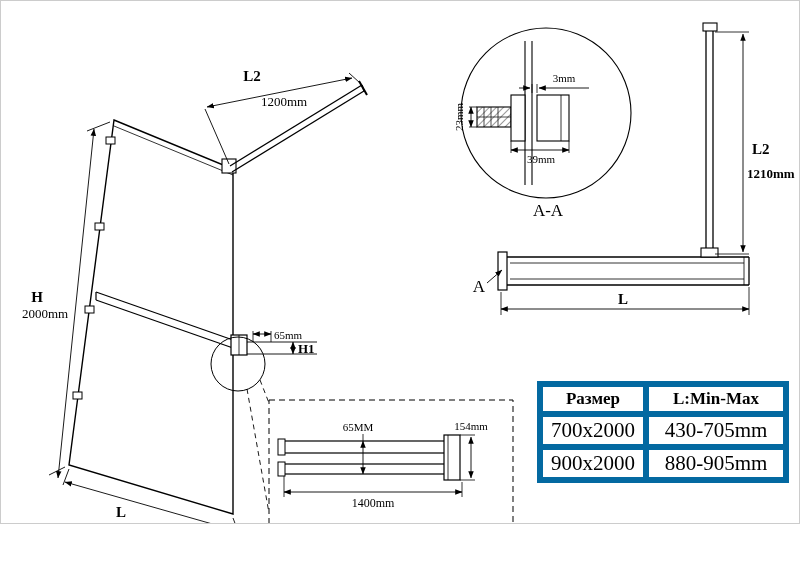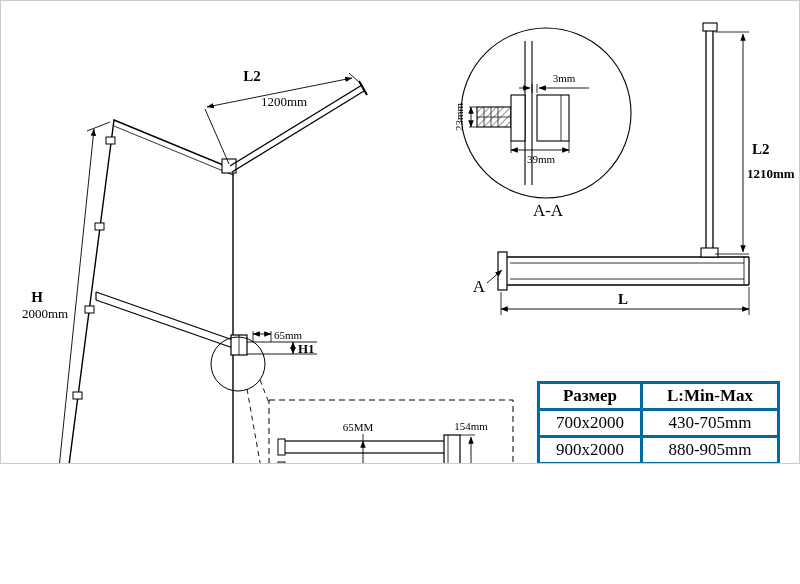--- a/index.html
+++ b/index.html
@@ -1,33 +1,33 @@
 <!DOCTYPE html>
 <html><head>
 <meta charset="utf-8">
 <style>
   html,body { margin:0; padding:0; background:#fff; }
   .page {
-    position:relative; width:800px; height:464px;
+    position:relative; width:800px; height:524px;
     background:#fff; border:1px solid #cccccc; box-sizing:border-box;
     font-family:"Liberation Serif", serif; overflow:hidden;
   }
   .page svg { position:absolute; left:0; top:0; }
   svg text { font-family:"Liberation Serif", serif; fill:#000; stroke:none; }
   .spec-table {
     position:absolute; left:536px; top:380px;
     border-collapse:collapse; background:#fff;
     font-family:"Liberation Serif", serif;
   }
   .spec-table th, .spec-table td {
-    border:3px solid #0369a1; text-align:center; vertical-align:middle;
+    border:6px solid #0369a1; text-align:center; vertical-align:middle;
     padding:1px 8px; height:22px; white-space:nowrap;
   }
   .spec-table th { font-size:17px; font-weight:bold; }
-  .spec-table td { font-size:17px; font-weight:normal; }
+  .spec-table td { font-size:21px; font-weight:normal; }
   .spec-table th.col-size, .spec-table td.col-size { min-width:84px; }
   .spec-table th.col-range, .spec-table td.col-range { min-width:118px; }
 </style>
 </head>
 <body>
 
 <div class="page">
 
 <svg width="800" height="584" viewBox="0 0 800 584">
   <defs>

